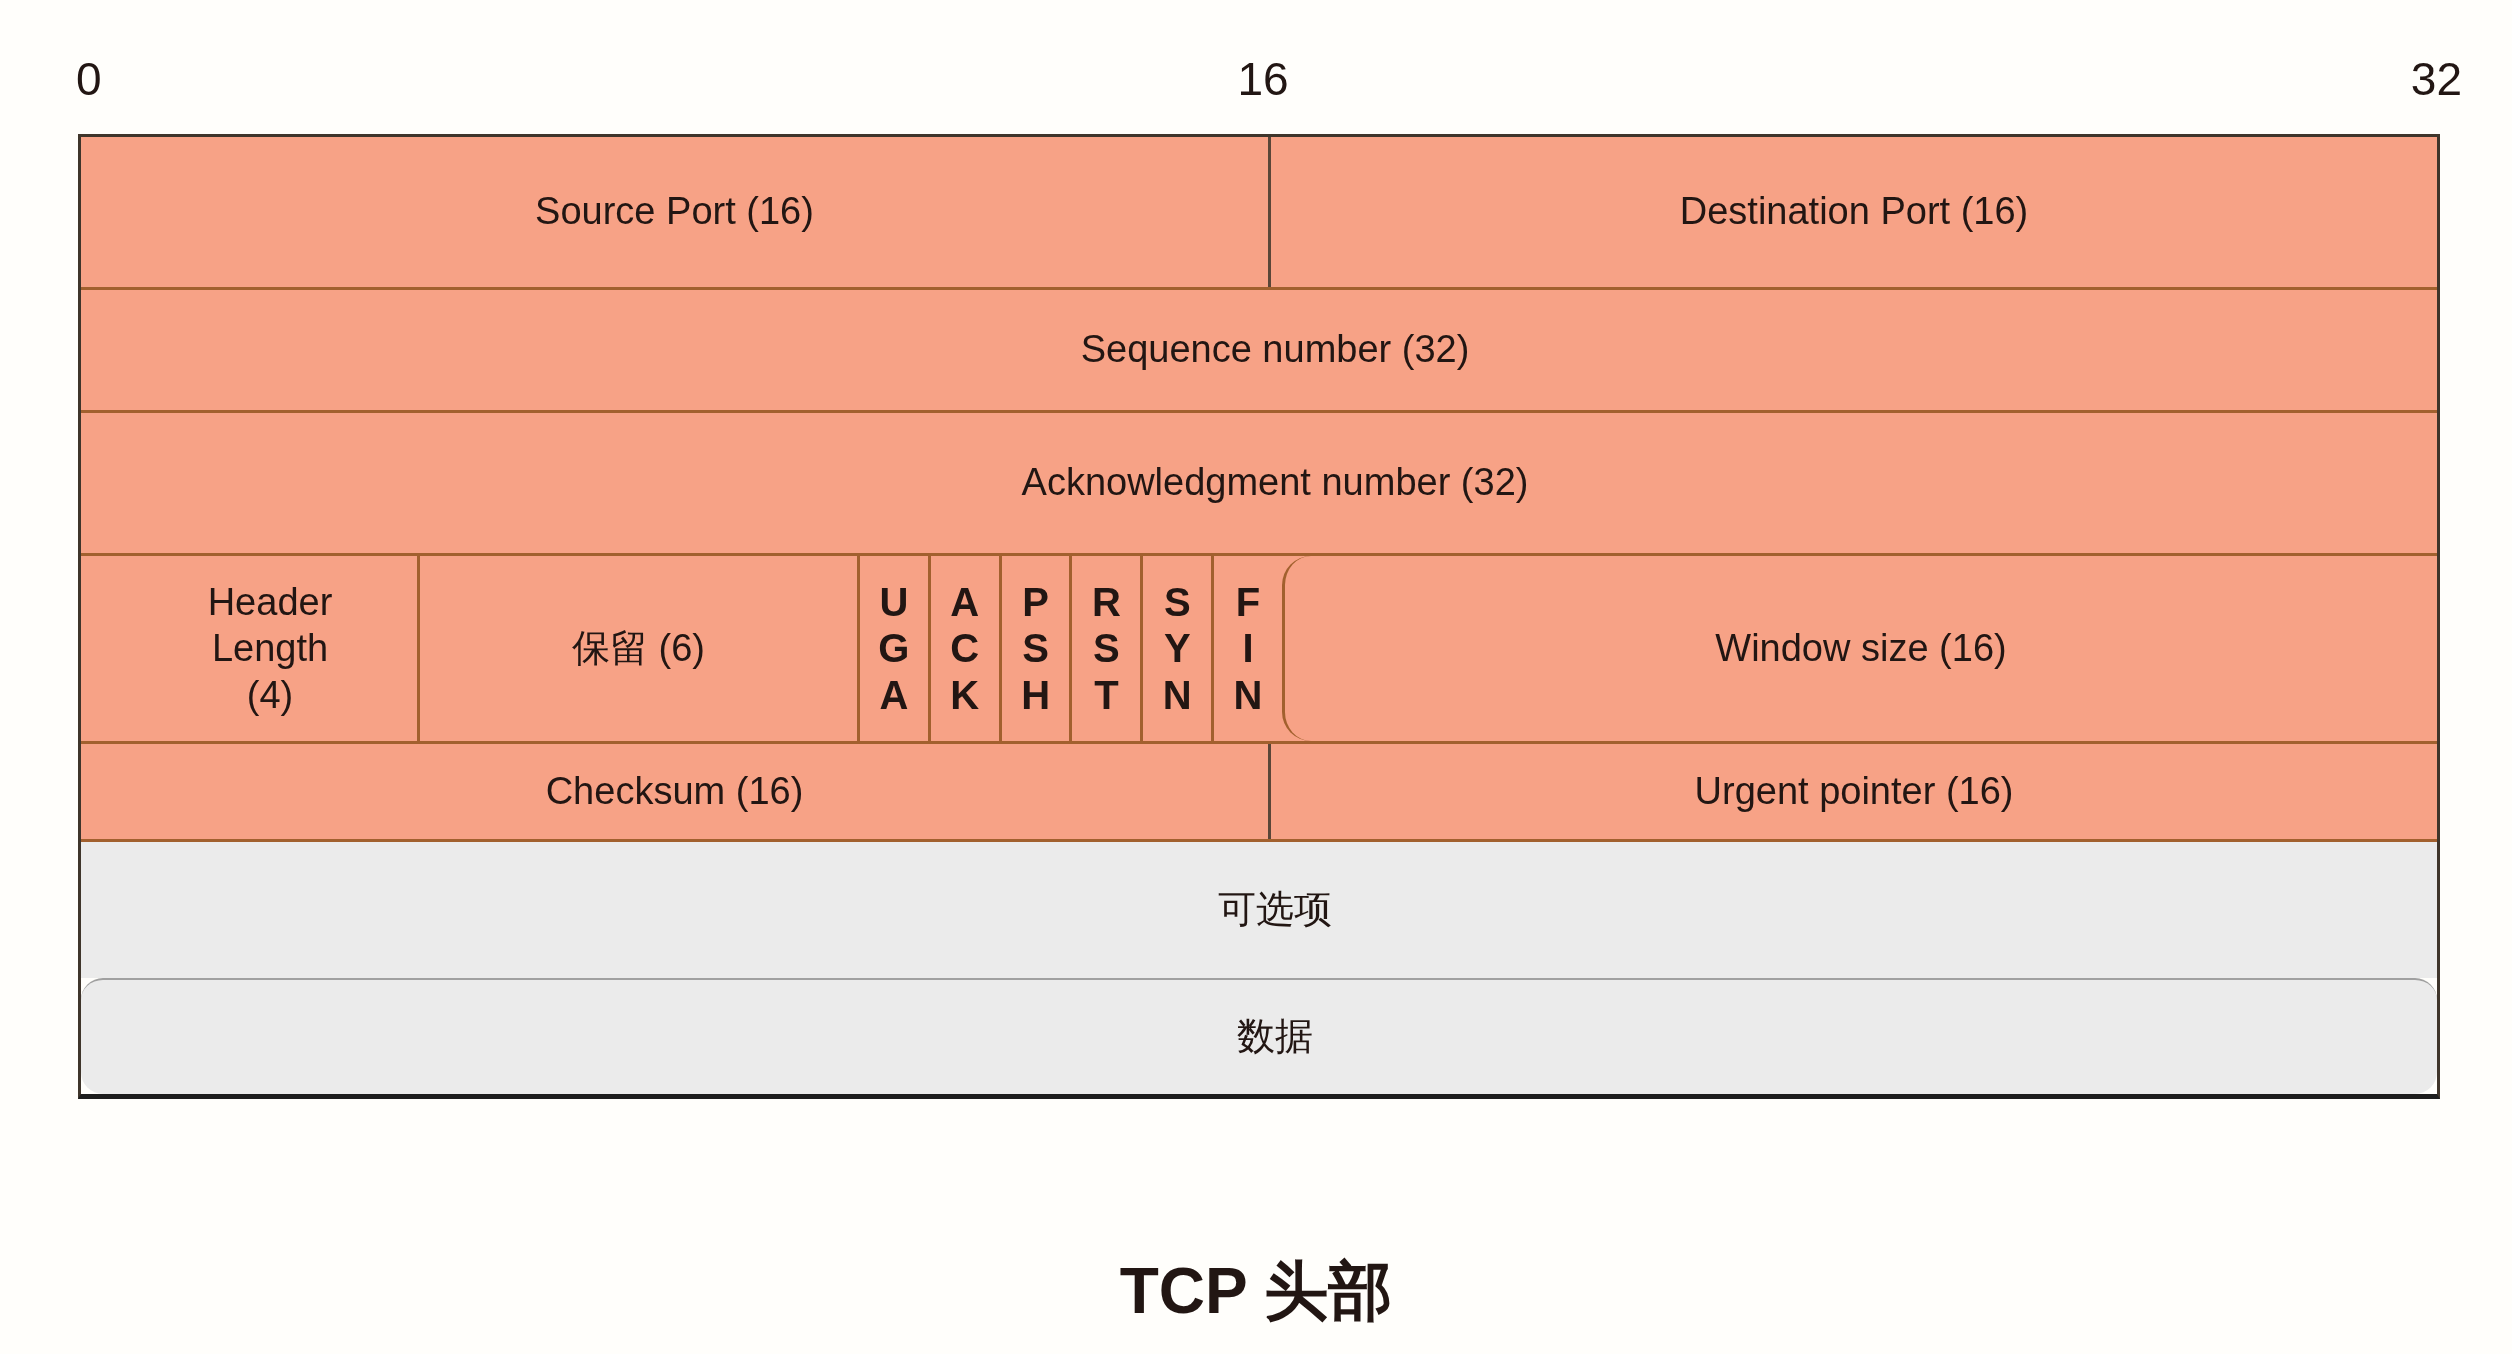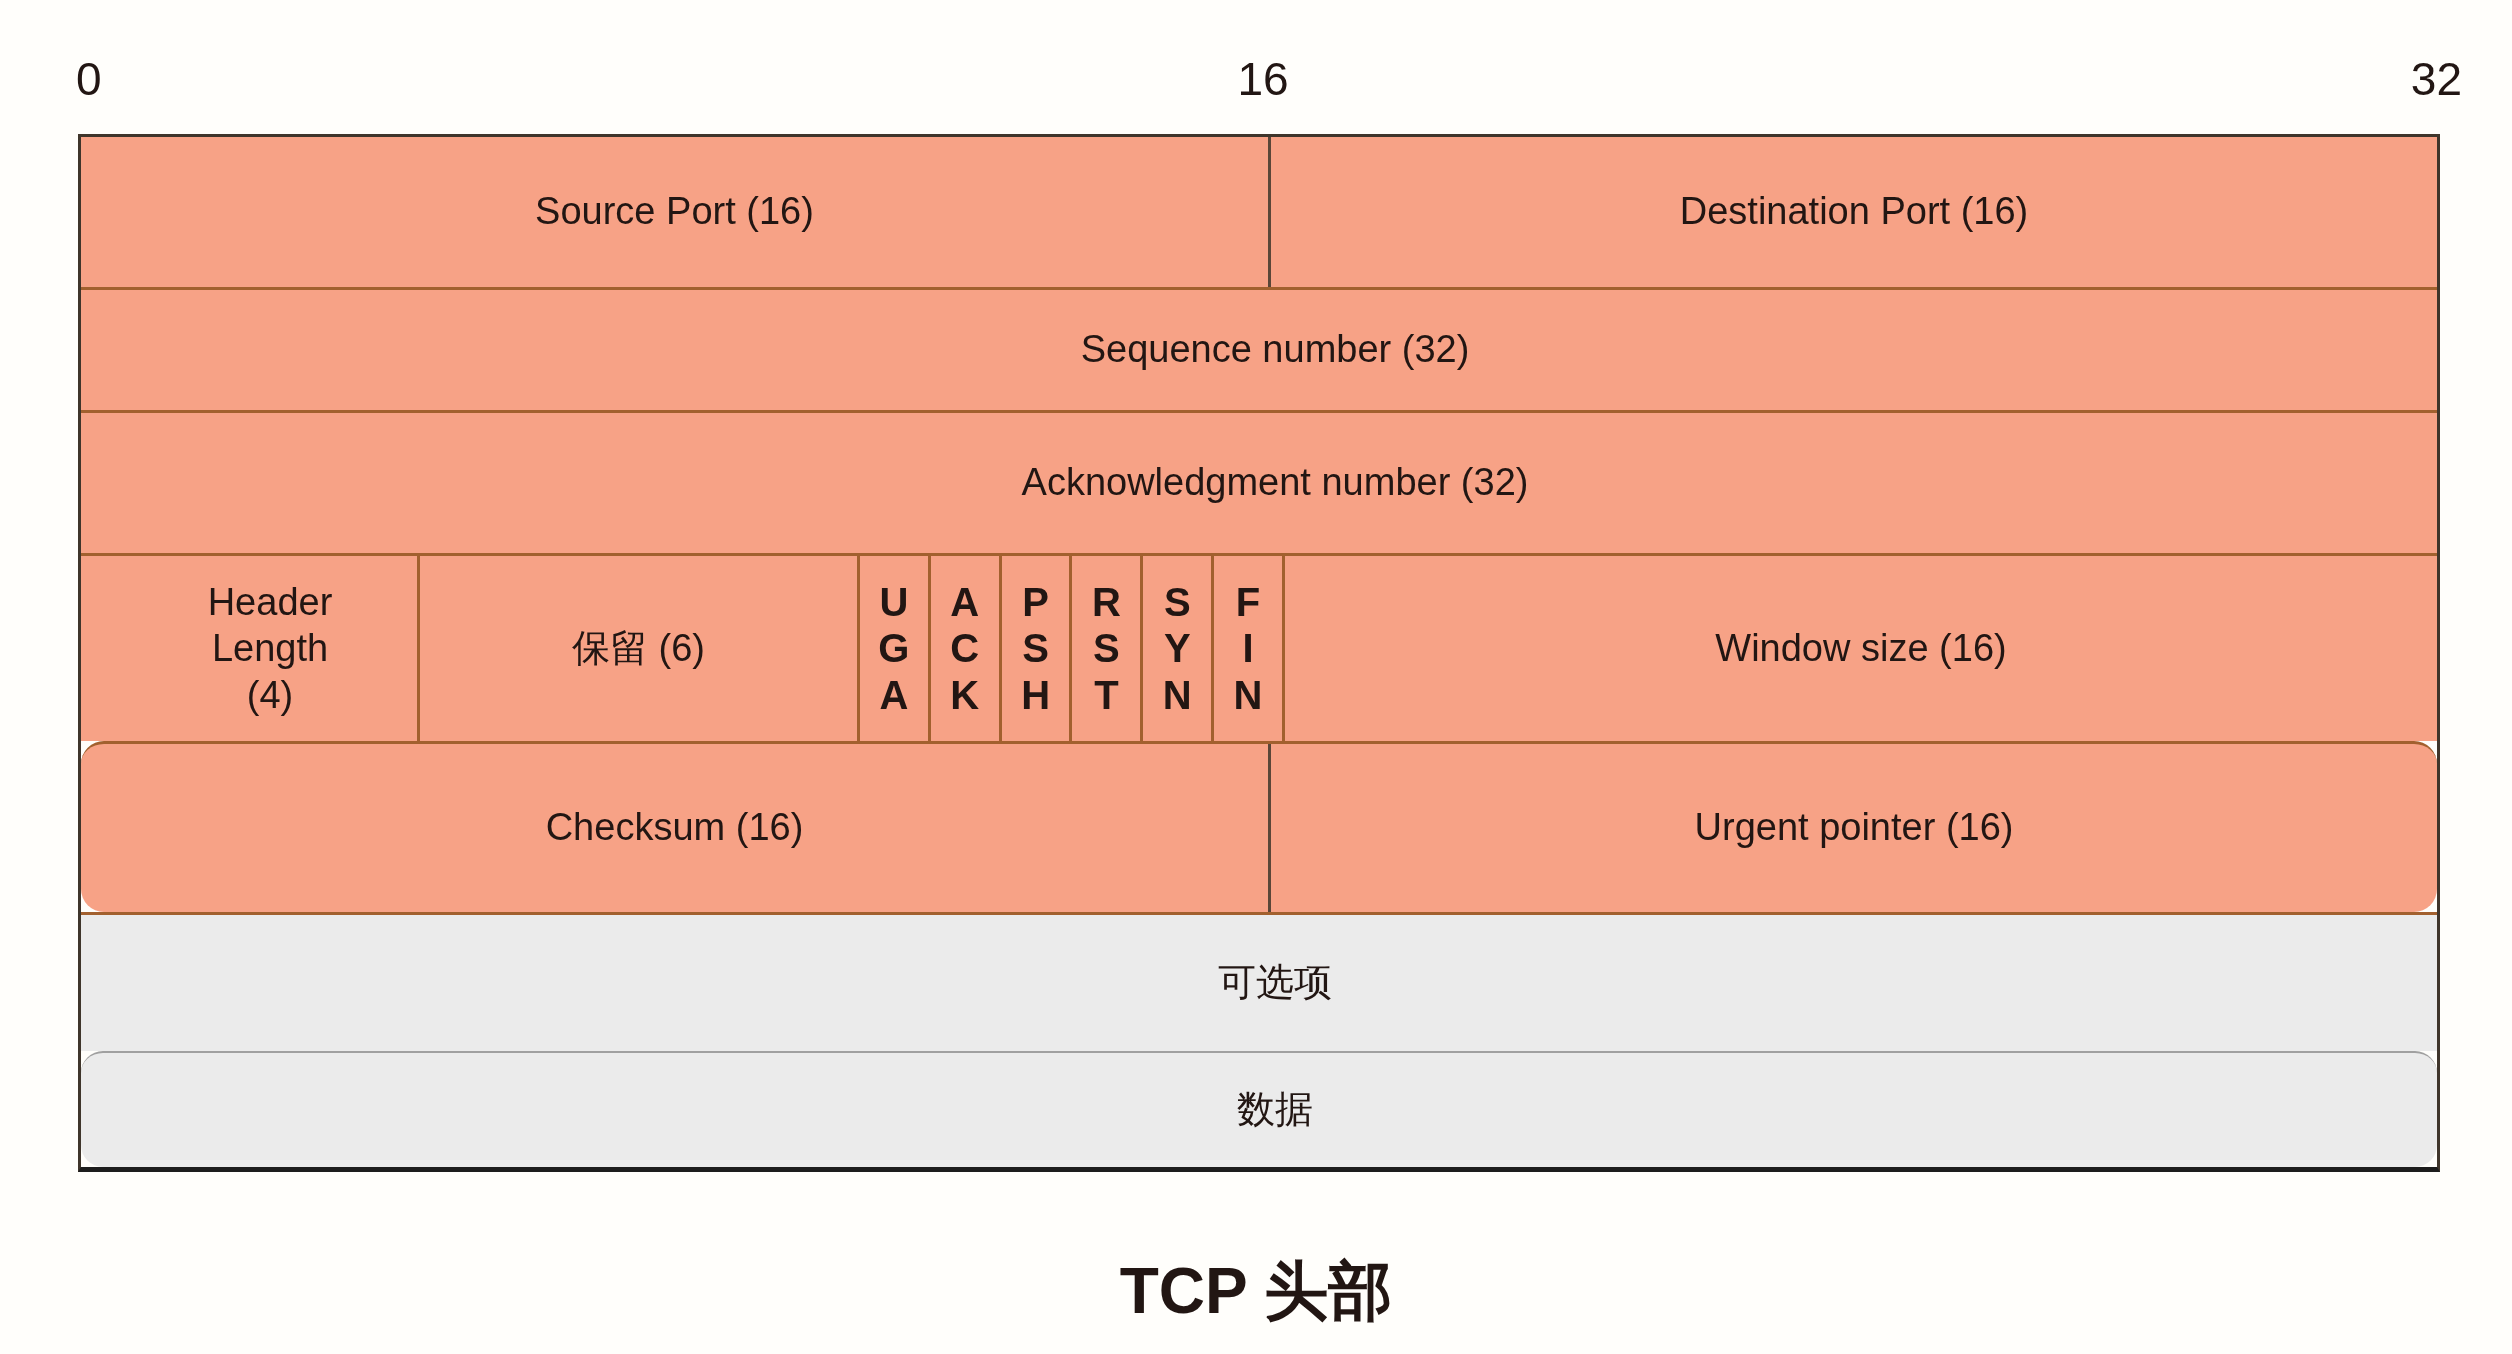--- a/index.html
+++ b/index.html
@@ -35,21 +35,21 @@
     border: 3px solid var(--outer-border, #3f352b);
     border-bottom: 5px solid var(--bottom-border, #1d1d1d);
   }
   .row { display: flex; width: 100%; }
   .row.pink { background: var(--field-fill, #f7a286); }
   .row.gray { background: var(--optional-fill, #ebebeb); }
   .r1 { height: 150px; }
   .r2 { height: 123px; border-top: 3px solid var(--line-brown, #a2602e); }
   .r3 { height: 143px; border-top: 3px solid var(--line-brown, #a2602e); }
   .r4 { height: 188px; border-top: 3px solid var(--line-brown, #a2602e); padding-left: 42px; }
-  .r5 { height: 171px; border-top: 3px solid var(--line-brown, #a2602e); border-radius: 23px; }
+  .r5 { height: 98px; border-top: 3px solid var(--line-brown, #a2602e); }
   .r6 { height: 139px; border-top: 3px solid var(--line-brown, #a2602e); }
   .r7 { height: 116px; border-top: 2px solid var(--gray-line, #a0a0a0); border-radius: 22px; }
 
   .cell {
     display: flex;
     align-items: center;
     justify-content: center;
     text-align: center;
     font-size: 38px;
     line-height: 1.2;
@@ -74,20 +74,21 @@
     flex-direction: column;
     align-items: center;
     justify-content: center;
     font-weight: bold;
     font-size: 40px;
     line-height: 1.16;
   }
   .cell.window {
     flex: 1;
     border-left: 3px solid var(--line-brown, #a2602e);
+    border-radius: 29px;
   }
 
   .title {
     position: absolute;
     top: 1248px;
     left: 0;
     width: 2512px;
     text-align: center;
     font-size: 64px;
     font-weight: bold;

